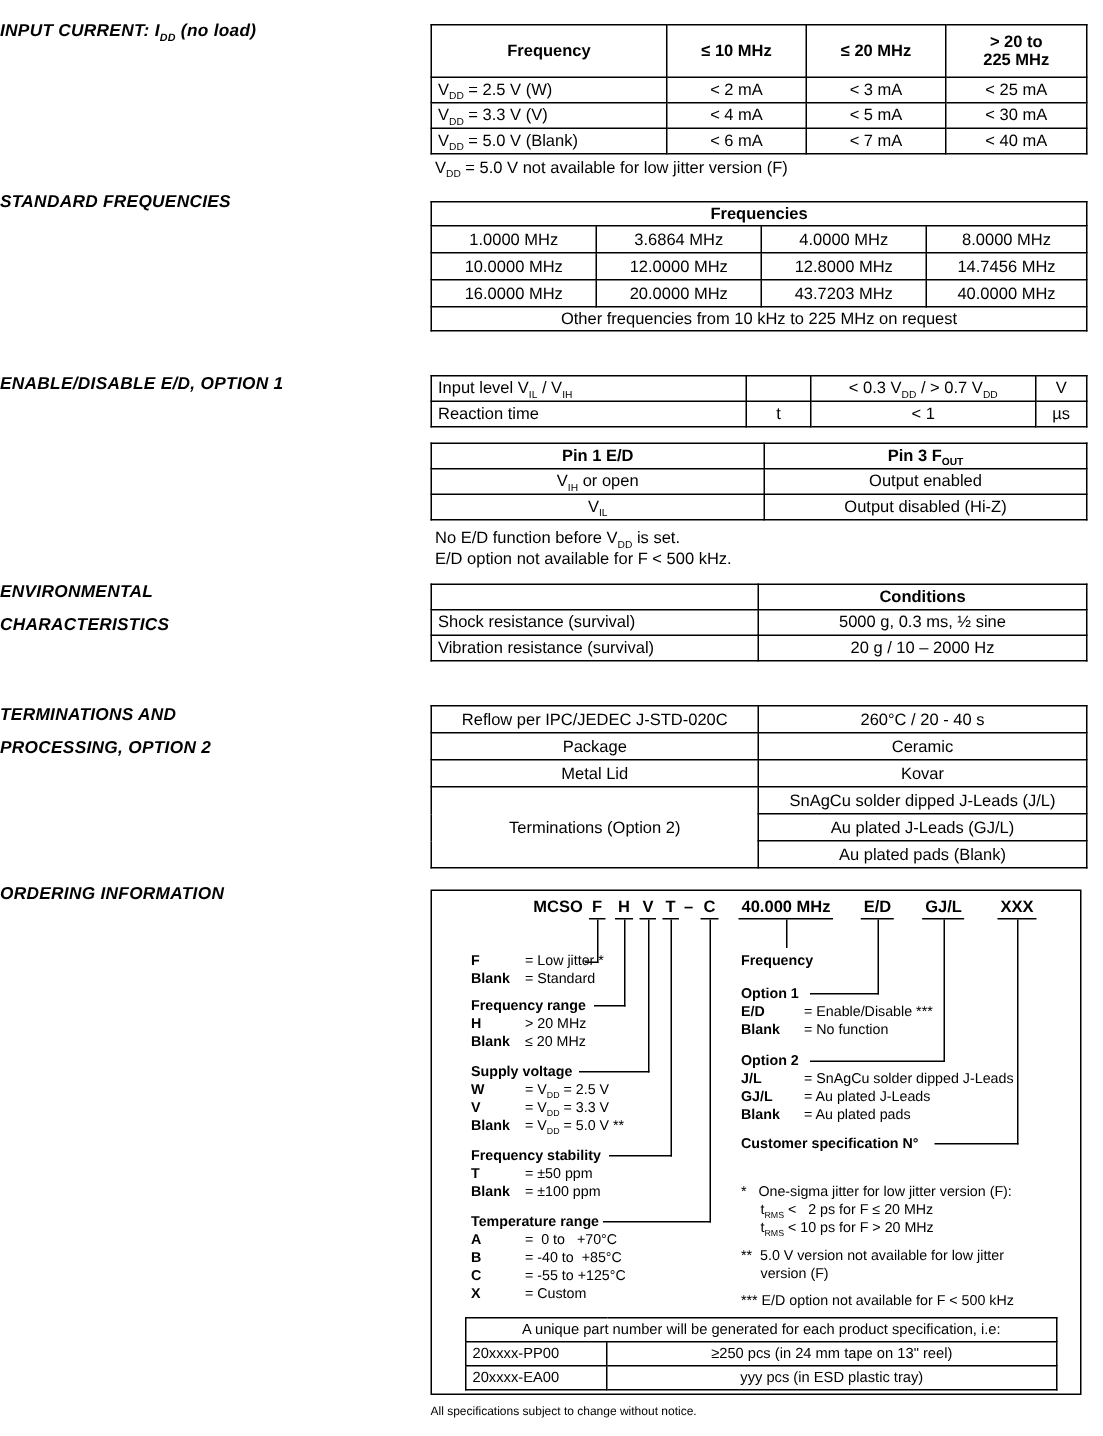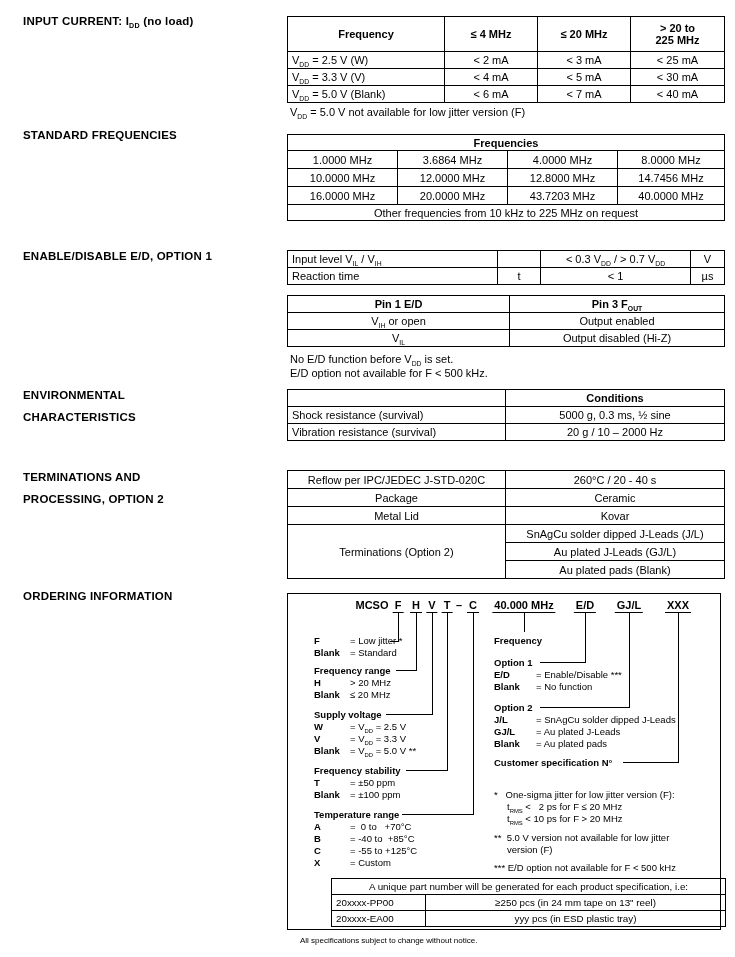--- a/index.html
+++ b/index.html
@@ -1,22 +1,22 @@
 <!DOCTYPE html>
 <html><head>
 <meta charset="utf-8">
 <style>
   html,body { margin:0; padding:0; background:#fff; }
   .page {
     position:relative; width:735px; height:957px; background:#ffffff;
     font-family:"Liberation Sans", sans-serif; color:#000;
   }
   .sec-label {
-    position:absolute; left:23px; font-weight:bold; font-size:11.5px;
-    letter-spacing:0.2px; white-space:nowrap;
+    position:absolute; left:0; font-weight:bold; font-size:11.5px;
+    letter-spacing:0.2px; white-space:nowrap;font-style:italic;
   }
   sub { font-size:0.62em; line-height:0; }
   table.dt { position:absolute; border-collapse:collapse; table-layout:fixed; }
   table.dt td, table.dt th {
     border:1.5px solid #000; font-size:11px; font-weight:normal;
     text-align:center; vertical-align:middle; padding:1px 4px; overflow:hidden;
   }
   table.dt th { font-weight:bold; }
   .rowh { height:17px; }
   .left { text-align:left !important; }
@@ -30,24 +30,24 @@
   .conn { position:absolute; border-color:#000; border-style:solid; border-width:0; }
   .conn.rb { border-right-width:1.3px; border-bottom-width:1.3px; }
   .conn.l  { border-left-width:1.3px; }
   .oh { position:absolute; font-weight:bold; font-size:9.5px; white-space:pre; }
   .oline { position:absolute; font-size:9.5px; display:flex; }
   .oline .k { font-weight:bold; min-width:36px; white-space:pre; }
   .oline.rgt .k { min-width:42px; }
   .oline .v { white-space:pre; }
   .fn { position:absolute; font-size:9.5px; white-space:pre; }
   table.pt { position:absolute; left:22px; top:284px; width:394px;
-             border-collapse:collapse; table-layout:fixed;margin-left:21px; }
+             border-collapse:collapse; table-layout:fixed; }
   table.pt td { border:1.3px solid #000; font-size:9.8px; text-align:center;
                 vertical-align:middle; padding:1px 4px; height:13px; overflow:hidden; }
-  .footer-note { position:absolute; font-size:8px; white-space:nowrap;margin-left:13px; }
+  .footer-note { position:absolute; font-size:8px; white-space:nowrap; }
 </style>
 </head>
 <body>
 
 <div class="page">
 
   <div class="sec-label" style="top:15px">INPUT CURRENT: I<sub>DD</sub> (no load)</div>
   <div class="sec-label" style="top:129px">STANDARD FREQUENCIES</div>
   <div class="sec-label" style="top:250px">ENABLE/DISABLE E/D, OPTION 1</div>
   <div class="sec-label" style="top:389px">ENVIRONMENTAL</div>
@@ -59,21 +59,21 @@
   <table class="dt" style="left:287px; top:16px; width:437px">
     <colgroup>
         <col style="width:157px">
         <col style="width:93px">
         <col style="width:93px">
         <col style="width:94px">
       </colgroup>
     <tbody>
         <tr style="height:35px">
       <th>Frequency</th>
-      <th>≤ 4 MHz</th>
+      <th>≤ 10 MHz</th>
       <th>≤ 20 MHz</th>
       <th>&gt; 20 to<br>225 MHz</th>
     </tr>
     <tr class="rowh">
       <td class="left">V<sub>DD</sub> = 2.5 V (W)</td>
       <td>&lt; 2 mA</td>
       <td>&lt; 3 mA</td>
       <td>&lt; 25 mA</td>
     </tr>
     <tr class="rowh">

